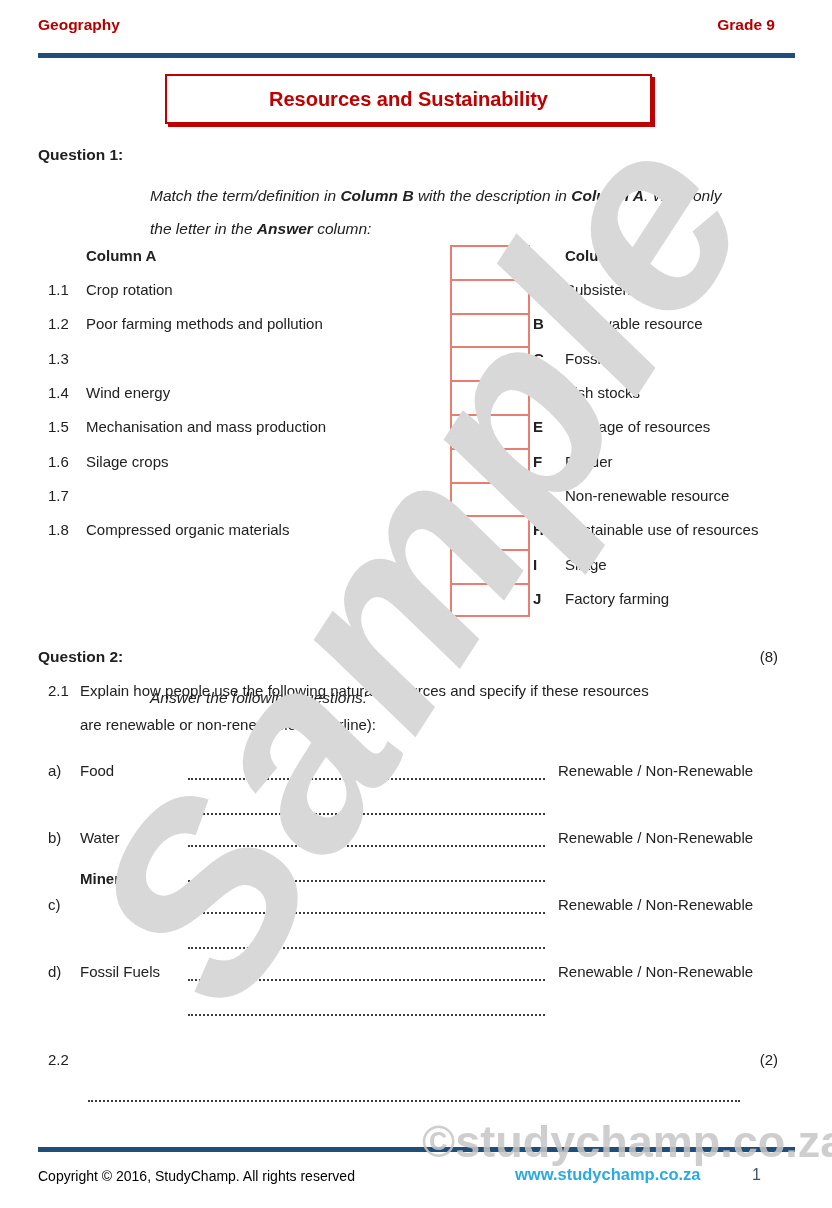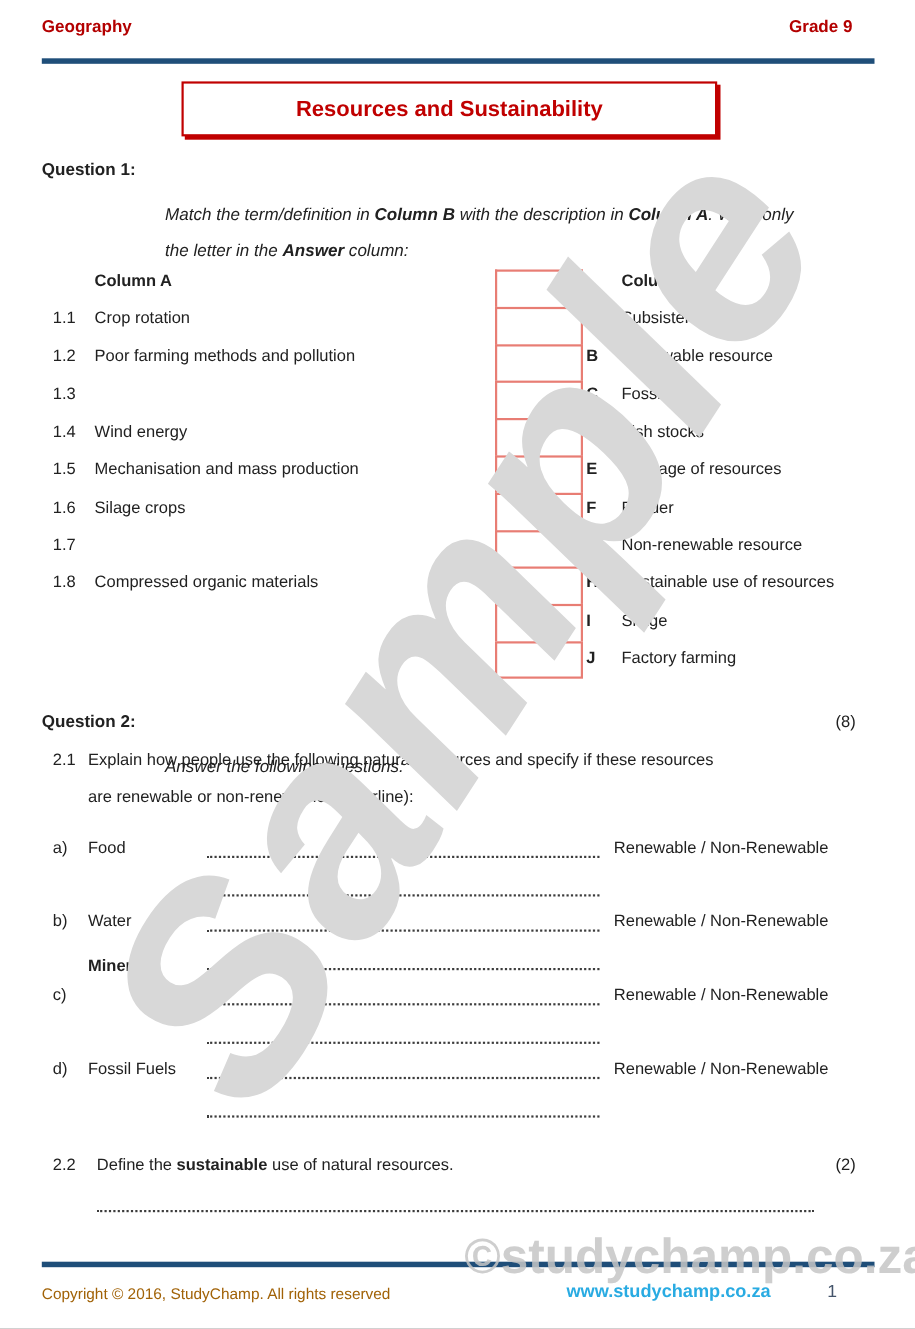--- a/index.html
+++ b/index.html
@@ -25,21 +25,21 @@
   .instr b{font-weight:bold;}
   .body-txt{font-size:15px; white-space:nowrap;}
   .bold{font-weight:bold;}
   
   .ans-table{left:450px; top:245px; width:80px;}
   .acell{box-sizing:border-box; height:33.8px; border:2px solid #e87d74; border-bottom:none; background:transparent;}
   .acell:last-child{border-bottom:2px solid #e87d74;}
   
   .dots{border-bottom:2.5px dotted #3c3c3c; height:16px;}
   
-  .foot-txt{font-size:14px; color:#a16207; white-space:nowrap;}
+  .foot-txt{font-size:14px; color:#000000; white-space:nowrap;}
   .site-link{font-size:16.5px; font-weight:bold; color:#29ABE2; white-space:nowrap;}
   .page-num{font-size:16px; color:#44546A;}
   
   .wm-sample{
     left:-85px; top:425px; width:1010px; height:280px; line-height:280px;
     text-align:center; font-size:262px; font-weight:700; font-style:italic;
     letter-spacing:6px; color:#d8d8d8; transform:rotate(-57deg);
     z-index:30; pointer-events:none; white-space:nowrap;
   }
   .wm-site{
@@ -146,23 +146,20 @@
   <div class="abs body-txt" style="left:558px; top:896px;">Renewable / Non-Renewable</div>
   <div class="abs dots" style="left:188px; top:931px; width:357px;"></div>
 
   <div class="abs body-txt" style="left:48px; top:963px;">d)</div>
   <div class="abs body-txt" style="left:80px; top:963px;">Fossil Fuels</div>
   <div class="abs dots" style="left:188px; top:963px; width:357px;"></div>
   <div class="abs body-txt" style="left:558px; top:963px;">Renewable / Non-Renewable</div>
   <div class="abs dots" style="left:188px; top:998px; width:357px;"></div>
 
   <div class="abs body-txt" style="left:48px; top:1051px;">2.2</div>
-  <div class="abs body-txt" style="left:88px; top:1051px;">
-    <span>Define the </span><span class="bold">sustainable</span><span> use of natural resources.</span>
-  </div>
   <div class="abs body-txt" style="right:54px; top:1051px;">(2)</div>
   <div class="abs dots" style="left:88px; top:1084px; width:652px;"></div>
 
   <div class="abs rule" style="left:38px; top:1147px; width:757px;"></div>
   <div class="abs foot-txt" style="left:38px; top:1168px;">Copyright © 2016, StudyChamp. All rights reserved</div>
   <div class="abs site-link" style="left:515px; top:1165px;">www.studychamp.co.za</div>
   <div class="abs page-num" style="left:752px; top:1166px;">1</div>
 
   <div class="abs wm-site">©studychamp.co.za</div>
   <div class="abs wm-sample">Sample</div>

